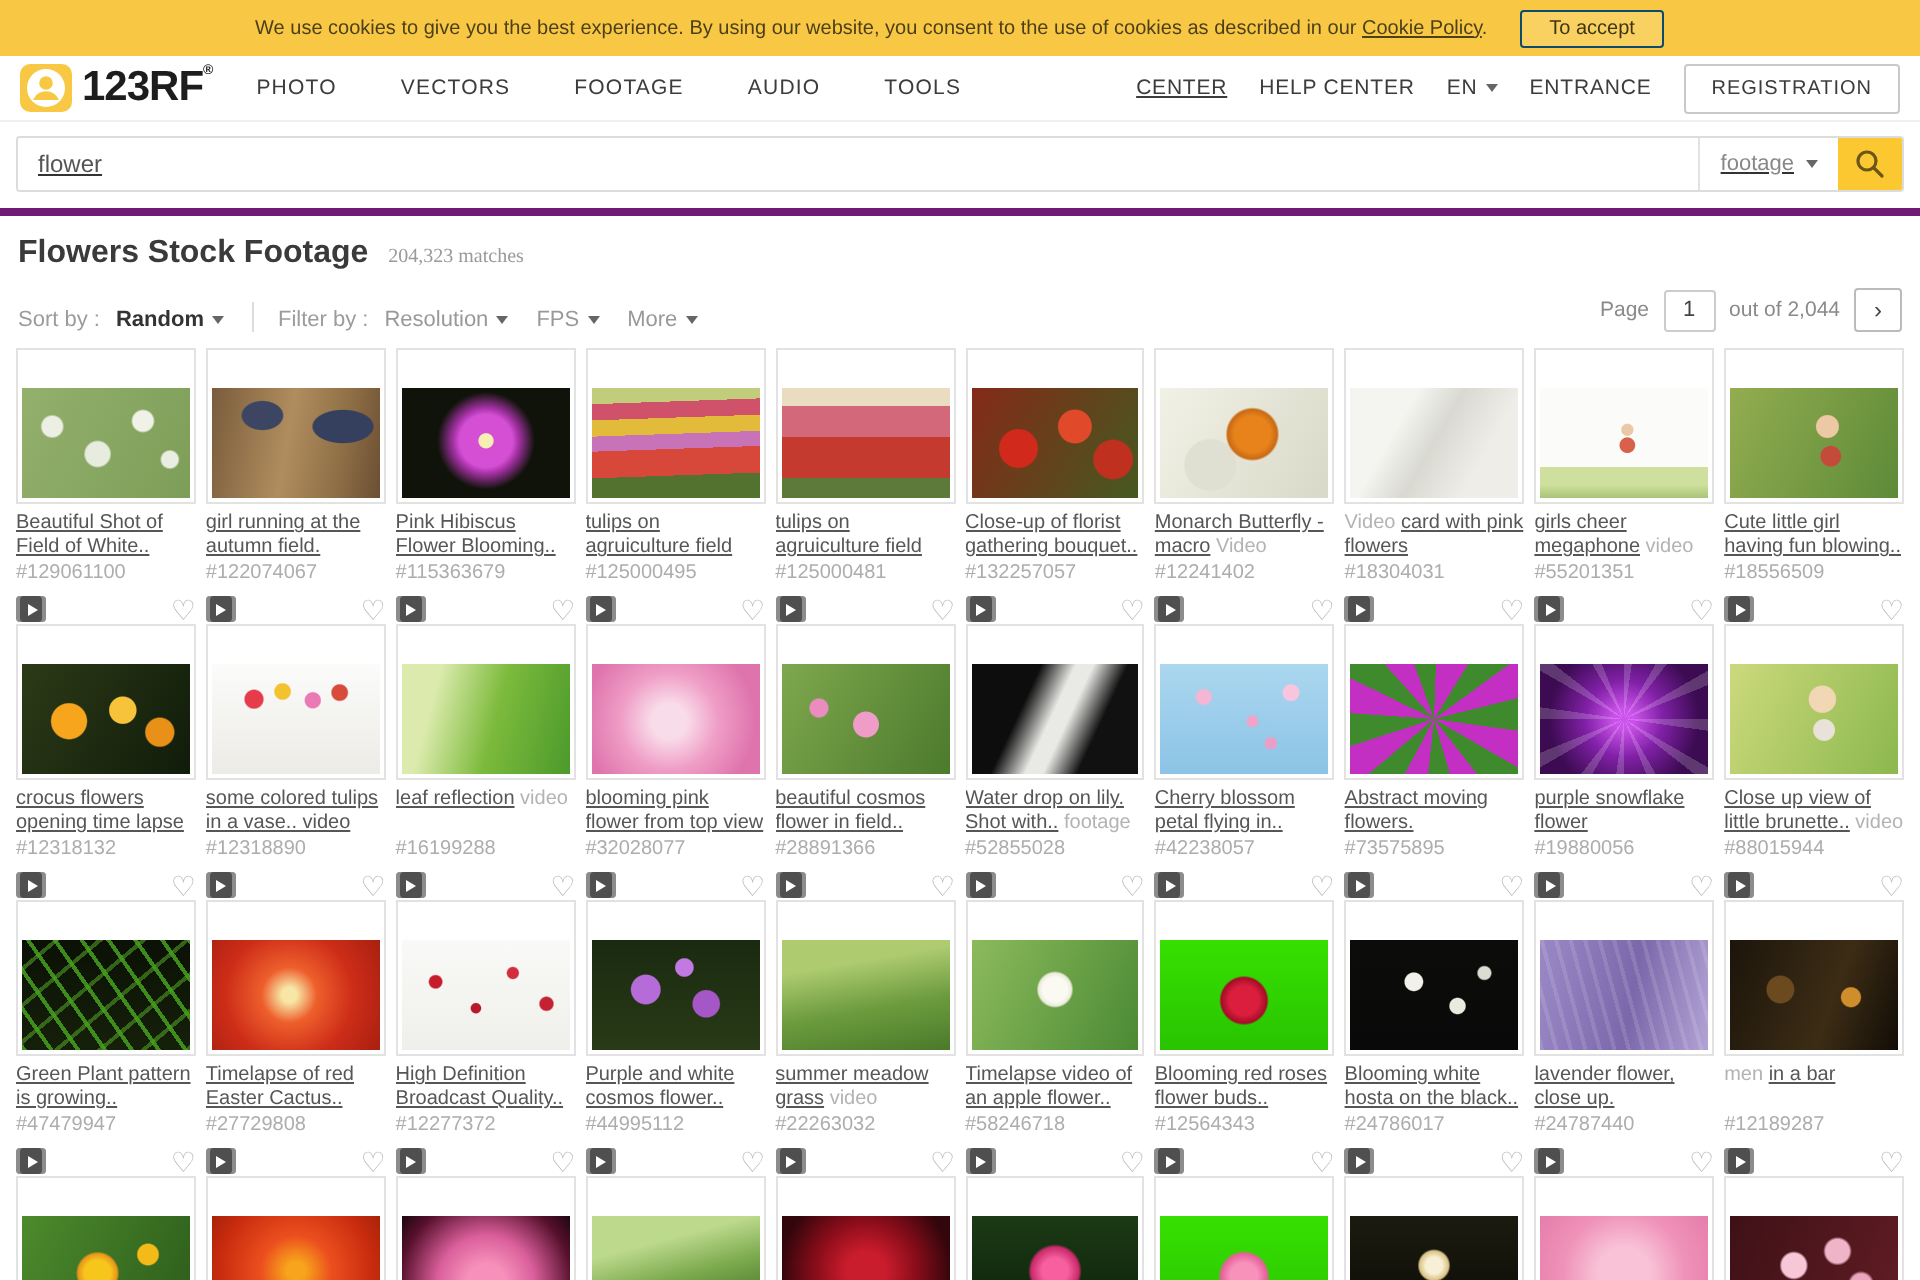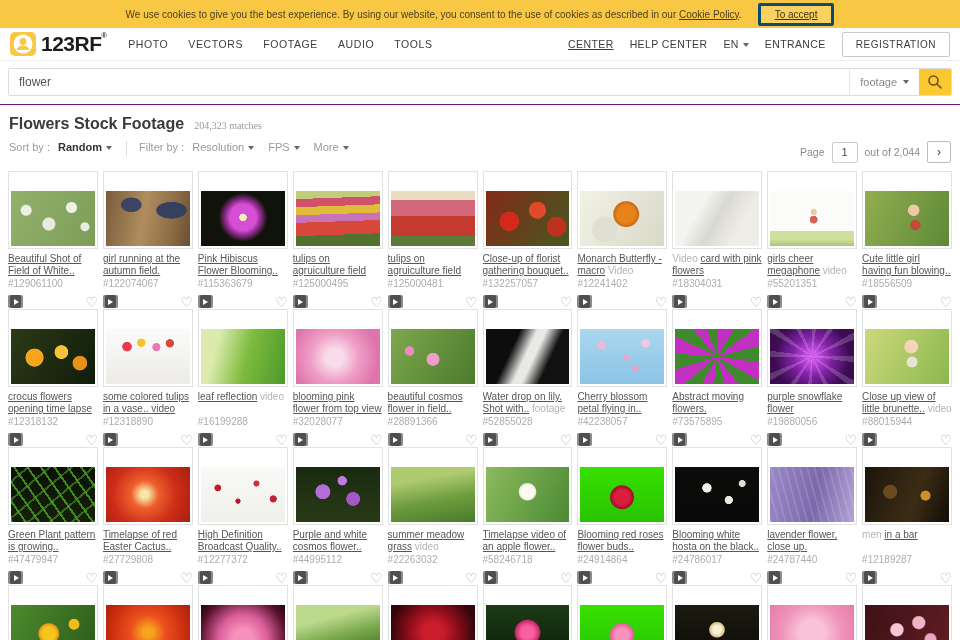--- a/index.html
+++ b/index.html
@@ -4,59 +4,59 @@
 <style>
   * { box-sizing: border-box; margin: 0; padding: 0; }
   html,body { width:960px; height:640px; overflow:hidden; background:#fff;
     font-family:"Liberation Sans", sans-serif; color:#333; }
 
   
   .cookie-bar { height:28px; background:#f8c845; display:flex; align-items:center;
     justify-content:center; gap:16px; font-size:10px; color:#4c3f1a; }
   .cookie-bar a { color:#4c3f1a; text-decoration:underline; cursor:pointer; }
   .cookie-accept { font-size:10px; color:#3e3416; background:#f9d160;
-    border:3px solid #0c4a6e; padding:3px 14px; border-radius:2px; cursor:pointer;
-    font-family:"Liberation Sans", sans-serif;text-decoration:underline; }
+    border:1px solid #0c4a6e; padding:3px 14px; border-radius:2px; cursor:pointer;
+    font-family:"Liberation Sans", sans-serif; }
 
   
   .header { height:33px; display:flex; align-items:center; padding:0 10px;
     border-bottom:1px solid #f0f0f0; }
   .logo { display:flex; align-items:center; gap:5px; cursor:pointer; }
   .logo-text { font-size:21px; font-weight:800; letter-spacing:-0.5px; color:#1d1d1d; }
   .logo-reg { font-size:7px; vertical-align:top; color:#1d1d1d; }
-  .main-nav { display:flex; gap:20px; margin-left:22px; }
+  .main-nav { display:flex; gap:32px; margin-left:22px; }
   .main-nav span { font-size:10.5px; letter-spacing:0.6px; color:#3c3c3c; cursor:pointer; }
   .header-right { margin-left:auto; display:flex; align-items:center; gap:16px; }
   .header-right .hlink { font-size:10.5px; letter-spacing:0.4px; color:#3c3c3c; cursor:pointer; }
   .hlink.underlined { text-decoration:underline; }
   .reg-btn { font-size:10px; letter-spacing:0.5px; color:#3c3c3c; background:#fff;
     border:1px solid #c9c9c9; border-radius:2px; padding:6px 13px; cursor:pointer;
     font-family:"Liberation Sans", sans-serif; }
   .caret { display:inline-block; width:0; height:0; border-left:3.5px solid transparent;
     border-right:3.5px solid transparent; border-top:4px solid #666; margin-left:4px;
     vertical-align:middle; }
 
   
-  .search-section { padding:7px 8px 8px; border-bottom:1px solid #701a75; }
+  .search-section { padding:7px 8px 8px; border-bottom:4px solid #701a75;text-decoration:underline; }
   .search-wrap { display:flex; align-items:stretch; border:1px solid #dcdcdc;
     border-radius:2px; height:28px; overflow:hidden; }
   .search-input { flex:1; border:none; outline:none; padding:0 10px; font-size:12px;
     color:#555; font-family:"Liberation Sans", sans-serif; }
   .search-cat { display:flex; align-items:center; gap:2px; padding:0 10px;
     border-left:1px solid #e2e2e2; font-size:11px; color:#888; cursor:pointer; }
   .search-btn { width:32px; background:#fbc831; border:none; display:flex;
     align-items:center; justify-content:center; cursor:pointer; }
 
   
   .results-header { display:flex; align-items:baseline; padding:10px 9px 3px; }
   .results-title { font-size:16px; font-weight:700; color:#3a3a3a; }
   .results-matches { font-size:10px; color:#9a9a9a; margin-left:10px;font-family:Liberation Serif, serif; }
 
   
-  .toolbar { display:flex; align-items:flex-start; padding:5px 9px 8px; font-size:11px; }
+  .toolbar { display:flex; align-items:flex-end; padding:5px 9px 8px; font-size:11px; }
   .tb-label { color:#9c9c9c; margin-right:8px; }
   .tb-value { color:#333; font-weight:700; cursor:pointer; margin-right:10px; }
   .tb-filter { color:#999; cursor:pointer; margin-right:14px; }
   .vdiv { width:1px; height:15px; background:#ddd; margin:0 12px 0 4px; }
   .pagination { margin-left:auto; display:flex; align-items:center; gap:7px;
     font-size:10.5px; color:#8a8a8a; }
   .page-input { width:26px; height:21px; border:1px solid #ccc; border-radius:2px;
     text-align:center; font-size:11px; color:#444; outline:none;
     font-family:"Liberation Sans", sans-serif; }
   .next-btn { width:24px; height:22px; border:1px solid #bbb; border-radius:2px;
@@ -524,21 +524,21 @@
     </div>
   </div>
 
   <div class="item">
     <div class="thumb-card">
       <div class="thumb" style="background: radial-gradient(circle at 50% 55%, rgb(220, 30, 62) 0px, rgb(220, 30, 62) 14%, rgb(165, 13, 40) 22%, rgba(0, 0, 0, 0) 24%), linear-gradient(rgb(55, 224, 0), rgb(40, 196, 0));"></div>
     </div>
     <div class="caption">
       <span class="pre"></span><a>Blooming red roses flower buds..</a><span class="suf"></span>
     </div>
-    <div class="iid">#24914864</div>
+    <div class="iid">#12564343</div>
     <div class="acts">
       <span class="film-icon"></span>
       <span class="heart-icon"></span>
     </div>
   </div>
 
   <div class="item">
     <div class="thumb-card">
       <div class="thumb" style="background: radial-gradient(circle at 38% 38%, rgb(242, 242, 234) 0px, rgb(242, 242, 234) 7%, rgba(0, 0, 0, 0) 8%), radial-gradient(circle at 64% 60%, rgb(234, 234, 224) 0px, rgb(234, 234, 224) 6%, rgba(0, 0, 0, 0) 7%), radial-gradient(circle at 80% 30%, rgb(220, 220, 210) 0px, rgb(220, 220, 210) 4%, rgba(0, 0, 0, 0) 5%), linear-gradient(rgb(12, 12, 10), rgb(9, 9, 9));"></div>
     </div>

